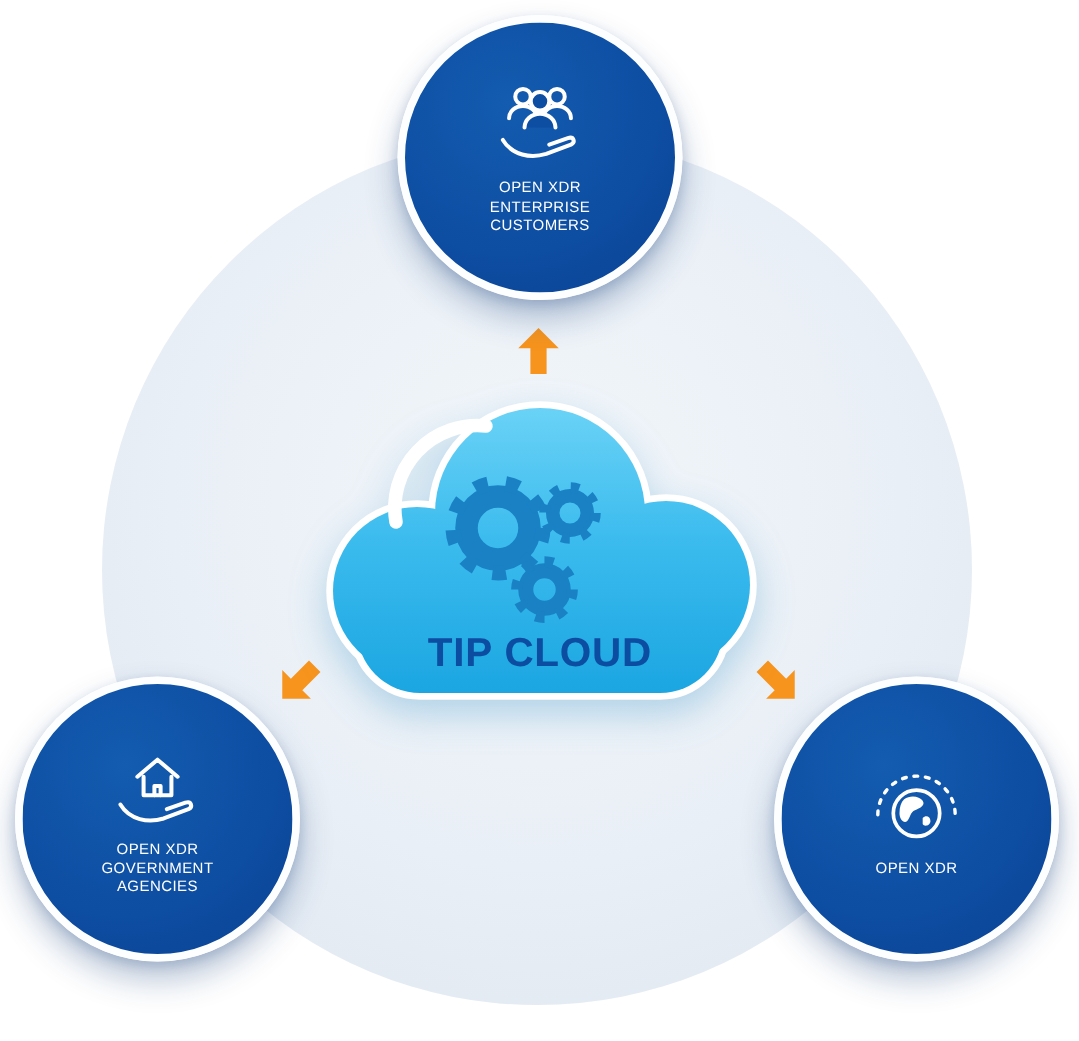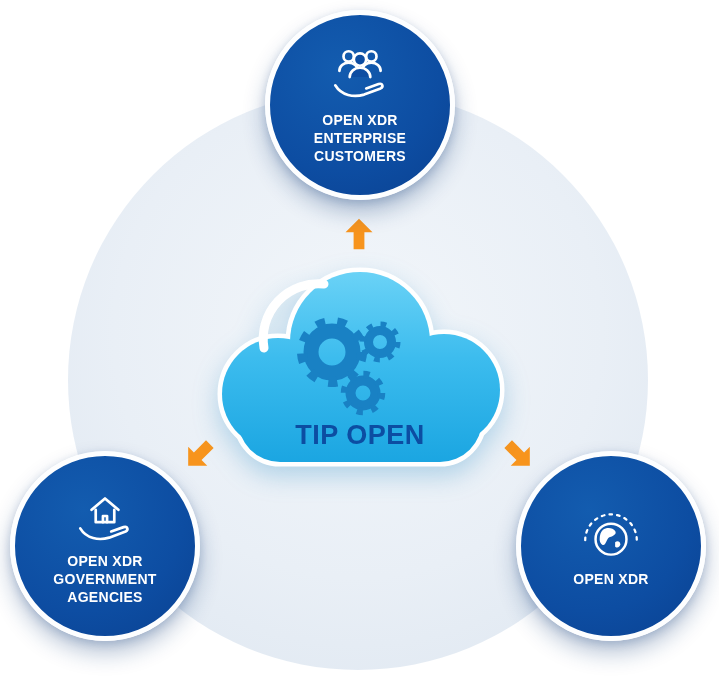--- a/index.html
+++ b/index.html
@@ -44,22 +44,22 @@
   .node-government { left: 10px;  top: 451px; }
   .node-mssp       { left: 516px; top: 451px; }
   .node .icon-wrap {
     height: 62px;
     display: flex;
     align-items: center;
     justify-content: center;
   }
   .node .label {
     color: #ffffff;
-    font-weight: bold;
-    font-size: 14px;
+    font-weight: normal;
+    font-size: 10px;
     line-height: 1.28;
     letter-spacing: 0.3px;
     text-align: center;
     text-transform: uppercase;
   }
   .cloud-svg {
     position: absolute;
     left: 212px;
     top: 264px;
     width: 296px;
@@ -133,21 +133,21 @@
       <circle cx="120" cy="88" r="21" stroke-width="15"></circle>
       <circle cx="120" cy="88" r="30" stroke-width="10" stroke-dasharray="9 11.9"></circle>
 
       <circle cx="168" cy="78" r="11.5" stroke-width="9"></circle>
       <circle cx="168" cy="78" r="17" stroke-width="7" stroke-dasharray="5.5 7.85"></circle>
 
       <circle cx="151" cy="129" r="12.5" stroke-width="10"></circle>
       <circle cx="151" cy="129" r="18.5" stroke-width="7.5" stroke-dasharray="6 8.5"></circle>
     </g>
   </svg>
-  <div class="cloud-label">TIP OPEN</div>
+  <div class="cloud-label">TIP CLOUD</div>
 
   <div class="node node-enterprise">
     <div class="icon-wrap">
       <svg width="66" height="58" viewBox="0 0 64 56" fill="none" stroke="#ffffff" stroke-width="2.6" stroke-linecap="round" stroke-linejoin="round" aria-hidden="true">
         <circle cx="21" cy="10" r="5"></circle>
         <circle cx="43" cy="10" r="5"></circle>
         <path d="M12 24 a9 8 0 0 1 18 0"></path>
         <path d="M34 24 a9 8 0 0 1 18 0"></path>
         <circle cx="32" cy="13" r="6" fill="#0d4da2"></circle>
         <path d="M22 30 a10 9 0 0 1 20 0" fill="#0d4da2"></path>

